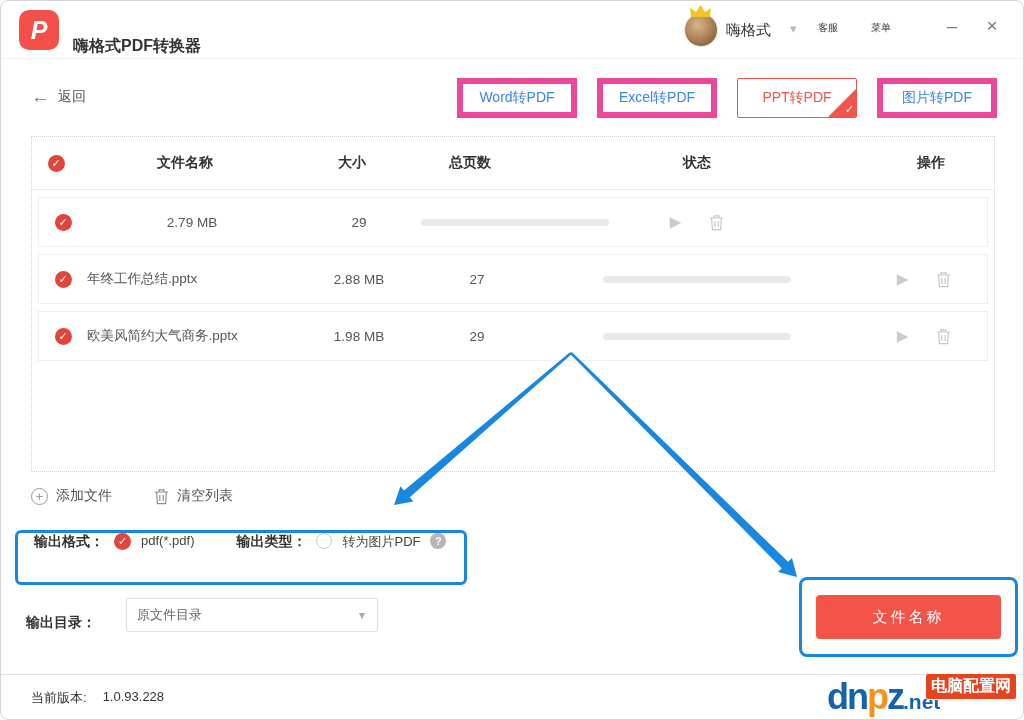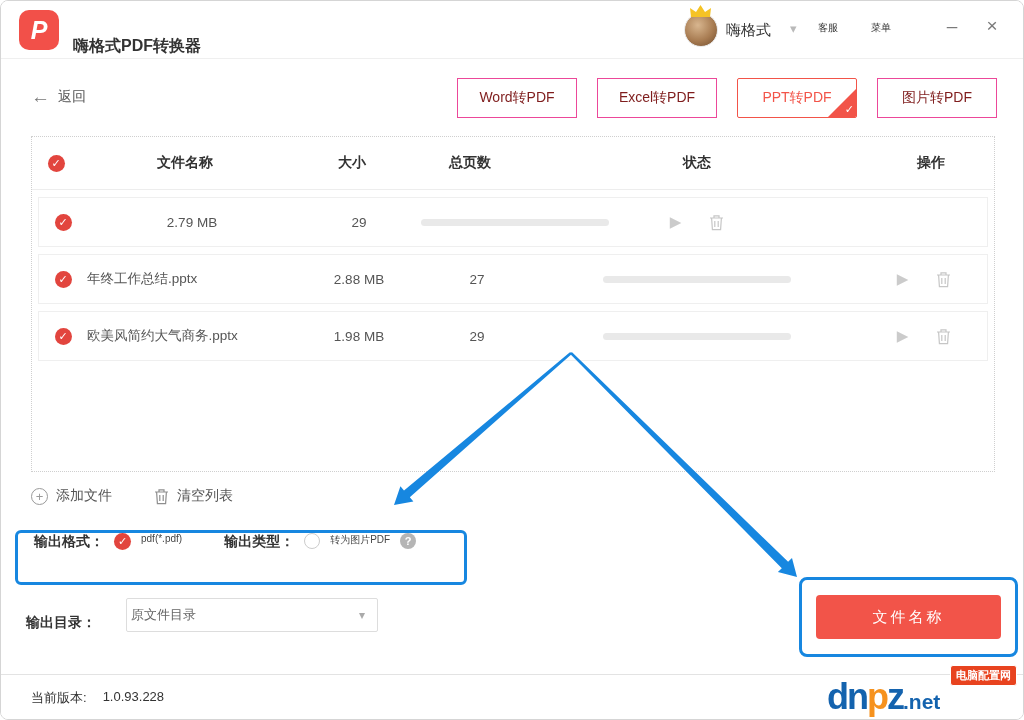--- a/index.html
+++ b/index.html
@@ -26,22 +26,22 @@
   .tb-service { left:817px; } .tb-menu { left:870px; }
   .win-btn { position:absolute; top:14px; font-size:19px; color:#7a7a7a; cursor:pointer;
              width:26px; text-align:center; }
   .win-min { left:938px; } .win-close { left:978px; }
 
   
   .back { position:absolute; left:30px; top:86px; display:flex; align-items:center; gap:8px;
           color:#555; font-size:14px; cursor:pointer; }
   .back .arrow { font-size:19px; color:#777; line-height:1; }
   .tabs { position:absolute; left:456px; top:77px; display:flex; gap:20px; }
-  .tab { position:relative; width:120px; height:40px; border:1px solid #ec4899; background:#fff;
-         display:flex; align-items:center; justify-content:center; font-size:14px; color:#7f1d1d;
+  .tab { position:relative; width:120px; height:40px; border:6px solid #ec4899; background:#fff;
+         display:flex; align-items:center; justify-content:center; font-size:14px; color:#3b82f6;
          cursor:pointer; overflow:hidden; }
   .tab.active { border:1px solid #f25449; color:#f25449; border-radius:2px; }
   .tab .corner { display:none; }
   .tab.active .corner { display:block; position:absolute; right:0; bottom:0; width:0; height:0;
          border-left:28px solid transparent; border-bottom:28px solid #f25449; }
   .tab .corner-check { display:none; }
   .tab.active .corner-check { display:block; position:absolute; right:2px; bottom:1px;
          color:#fff; font-size:11px; font-weight:bold; }
 
   
@@ -65,31 +65,31 @@
   .list-actions { position:absolute; left:30px; top:486px; display:flex; gap:42px; }
   .act { display:flex; align-items:center; gap:8px; font-size:14px; color:#555; cursor:pointer; }
   .plus-circle { width:17px; height:17px; border:1px solid #9a9a9a; border-radius:50%;
                  color:#9a9a9a; font-size:13px; display:flex; align-items:center; justify-content:center; }
 
   
   .fmt-box { position:absolute; left:14px; top:529px; width:452px; height:55px;
              border:3px solid #1787e0; border-radius:6px; background:#fff;
              display:flex; align-items:flex-start; padding-left:16px; gap:10px; }
   .lbl { font-size:14px; font-weight:600; color:#333; }
-  .fmt-value, .type-option { font-size:10px; color:#444; }
+  .fmt-value, .type-option { font-size:13px; color:#444; }
   .radio-empty { width:16px; height:16px; border-radius:50%; border:1px solid #ccc; background:#fff;
                  cursor:pointer; }
   .help { width:16px; height:16px; border-radius:50%; background:#b5b5b5; color:#fff; font-size:11px;
           font-weight:bold; display:flex; align-items:center; justify-content:center; cursor:pointer; }
   .gap1 { width:22px; }
 
   
   .dir-row { position:absolute; left:25px; top:597px; display:flex; align-items:flex-end; gap:30px; }
   .select { position:relative; width:252px; height:34px; border:1px solid #ddd; border-radius:2px;
-            background:#fff; display:flex; align-items:center; padding-left:4px;
+            background:#fff; display:flex; align-items:center; padding-left:10px;
             font-size:13px; color:#666; cursor:pointer; }
   .select .caret { position:absolute; right:12px; color:#aaa; font-size:12px; }
 
   
   .convert-box { position:absolute; left:798px; top:576px; width:219px; height:80px;
                  border:3px solid #1787e0; border-radius:8px; background:#fff;
                  display:flex; align-items:center; justify-content:center; }
   .convert-btn { width:185px; height:44px; background:#f25449; border:none; border-radius:4px;
                  color:#fff; font-size:15px; letter-spacing:3px; cursor:pointer;
                  font-family:inherit; }
@@ -98,21 +98,21 @@
   .statusbar { position:absolute; left:0; right:0; bottom:0; height:45px; border-top:1px solid #e3e3e3;
                background:#fff; }
   .version { position:absolute; left:30px; top:14px; font-size:13px; color:#333; display:flex; gap:16px; }
 
   
   .watermark { position:absolute; right:6px; bottom:2px; width:190px; height:52px; }
   .wm-text { position:absolute; left:0; bottom:2px; font-weight:bold; 
              font-size:36px; line-height:1; color:#1463ae; letter-spacing:-2px; }
   .wm-orange { color:#f6921e; }
   .wm-net { font-size:21px; letter-spacing:0; }
-  .wm-badge { position:absolute; right:0; top:0; background:#e8431f; color:#fff; font-size:11px;
+  .wm-badge { position:absolute; right:0; top:8px; background:#e8431f; color:#fff; font-size:16px;
               font-weight:bold; padding:2px 5px; border-radius:3px; border:1px solid #fff;
               font-style:normal; letter-spacing:0; }
 
   
   .arrows { position:absolute; left:0; top:0; width:1024px; height:720px; pointer-events:none; }
 </style>
 </head>
 <body>
 
 <div class="window">

